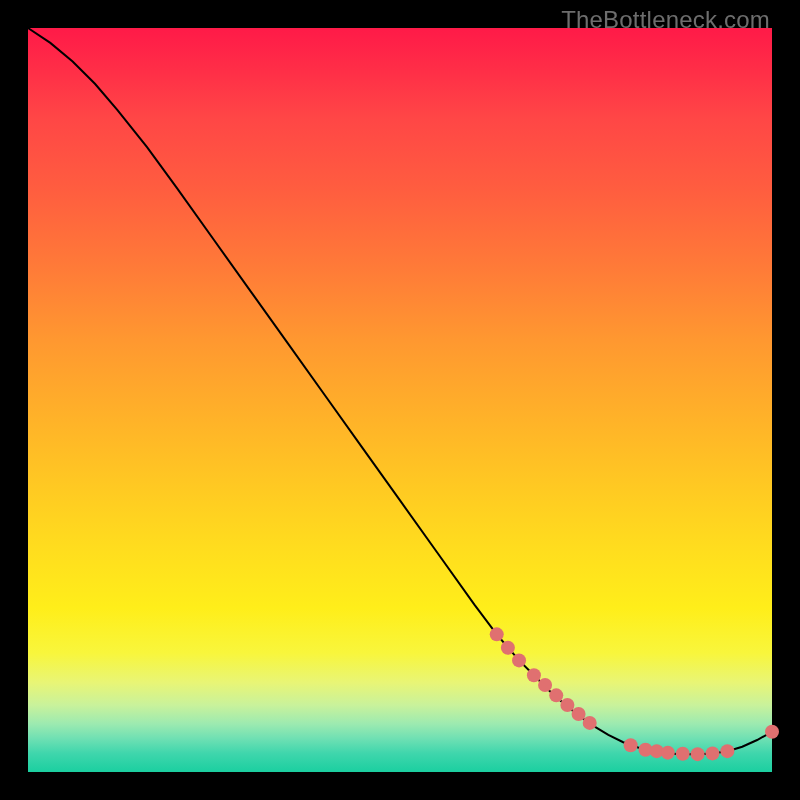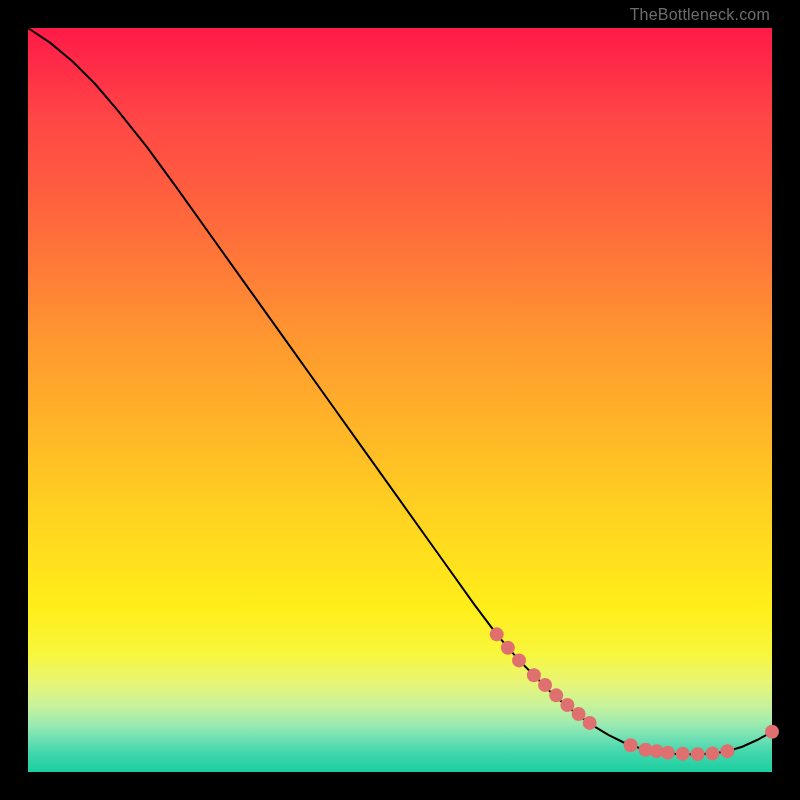--- a/index.html
+++ b/index.html
@@ -43,21 +43,21 @@
       #6fe0b3 95.5%,
       #3fd6ac 97.5%,
       #1bcfa0 100%
     );
   }
   .watermark {
     position: absolute;
     top: 6px;
     right: 30px;
     color: #6d6d6d;
-    font-size: 16px;
+    font-size: 24px;
     font-weight: 500;
     letter-spacing: 0.2px;
     user-select: none;
   }
   svg.curve-layer {
     position: absolute;
     left: 0;
     top: 0;
     width: 744px;
     height: 744px;

